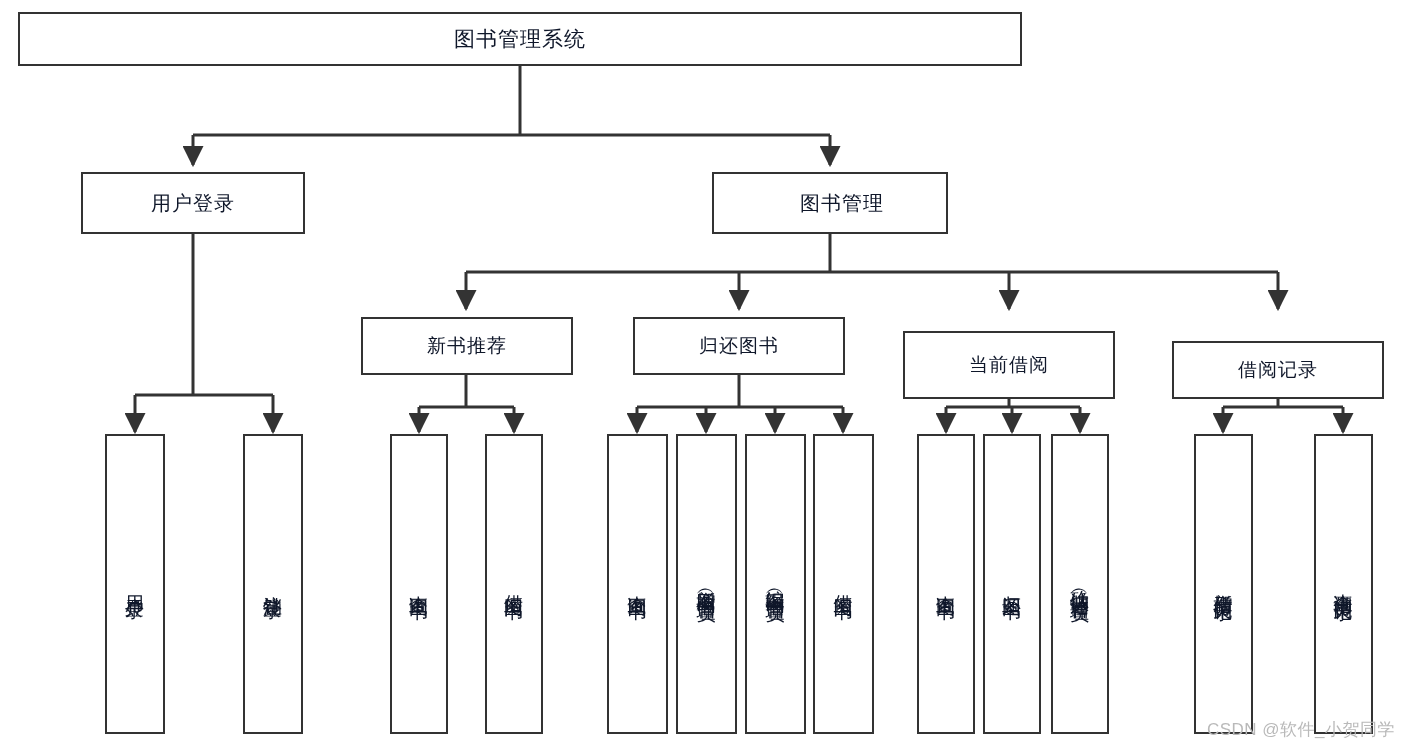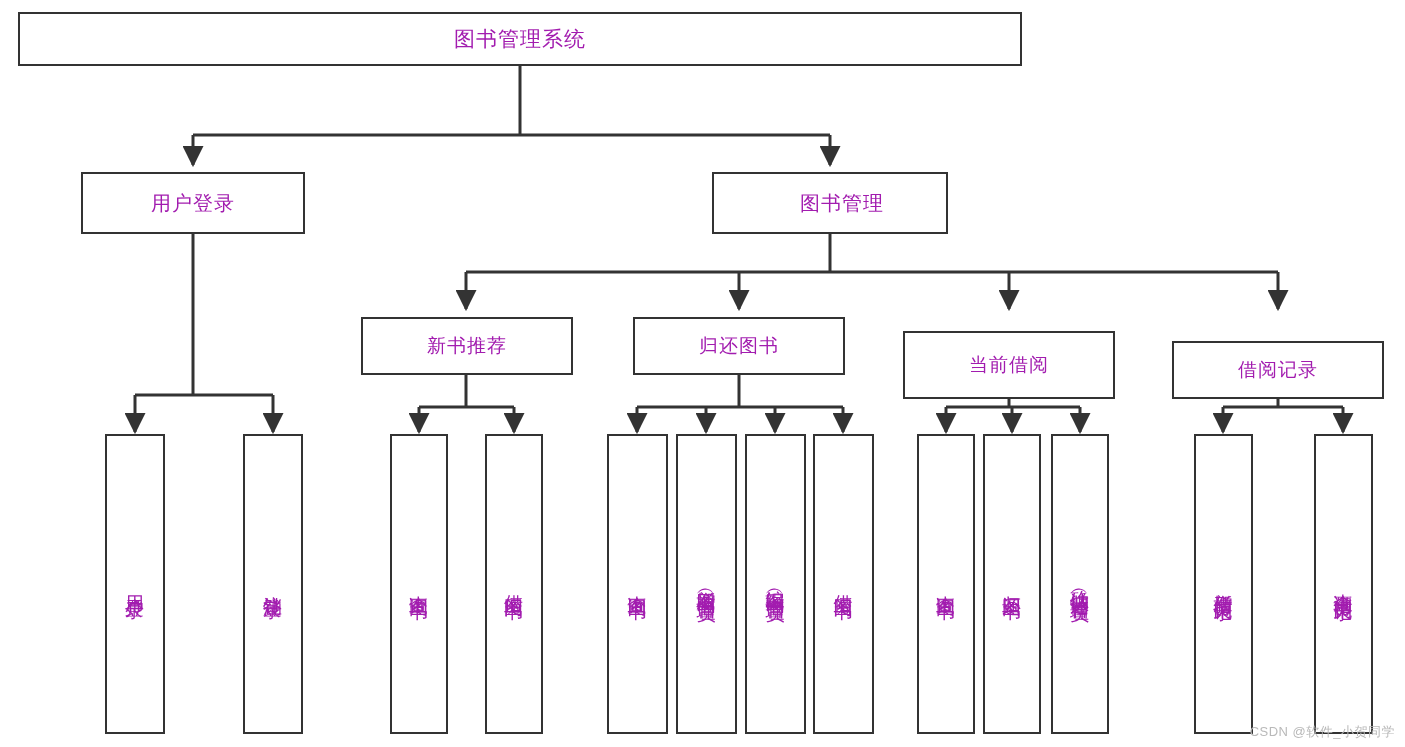--- a/index.html
+++ b/index.html
@@ -13,21 +13,21 @@
   svg#edges{position:absolute;left:0;top:0;width:1405px;height:747px;}
 
   .node{
     position:absolute;
     box-sizing:border-box;
     background:#ffffff;
     border:2px solid #333333;
     display:flex;
     align-items:center;
     justify-content:center;
-    color:#a21caf;
+    color:#0f172a;
     font-size:19px;
     letter-spacing:1px;
     white-space:nowrap;
   }
   .node.root{font-size:21px;}
   .node.level1{font-size:20px;}
   .node.level2{font-size:19px;font-family:Liberation Mono, monospace;}
 
   
   .node.leaf{
@@ -44,21 +44,21 @@
     writing-mode:vertical-rl;
     text-orientation:upright;
     display:block;
   }
 
   .watermark{
     position:absolute;
     right:10px;
     bottom:6px;
     color:#b9b9b9;
-    font-size:13px;
+    font-size:17px;
     letter-spacing:0.5px;
     white-space:nowrap;
     pointer-events:none;
   }
 </style>
 </head>
 <body>
 
 <div id="diagram">
 

